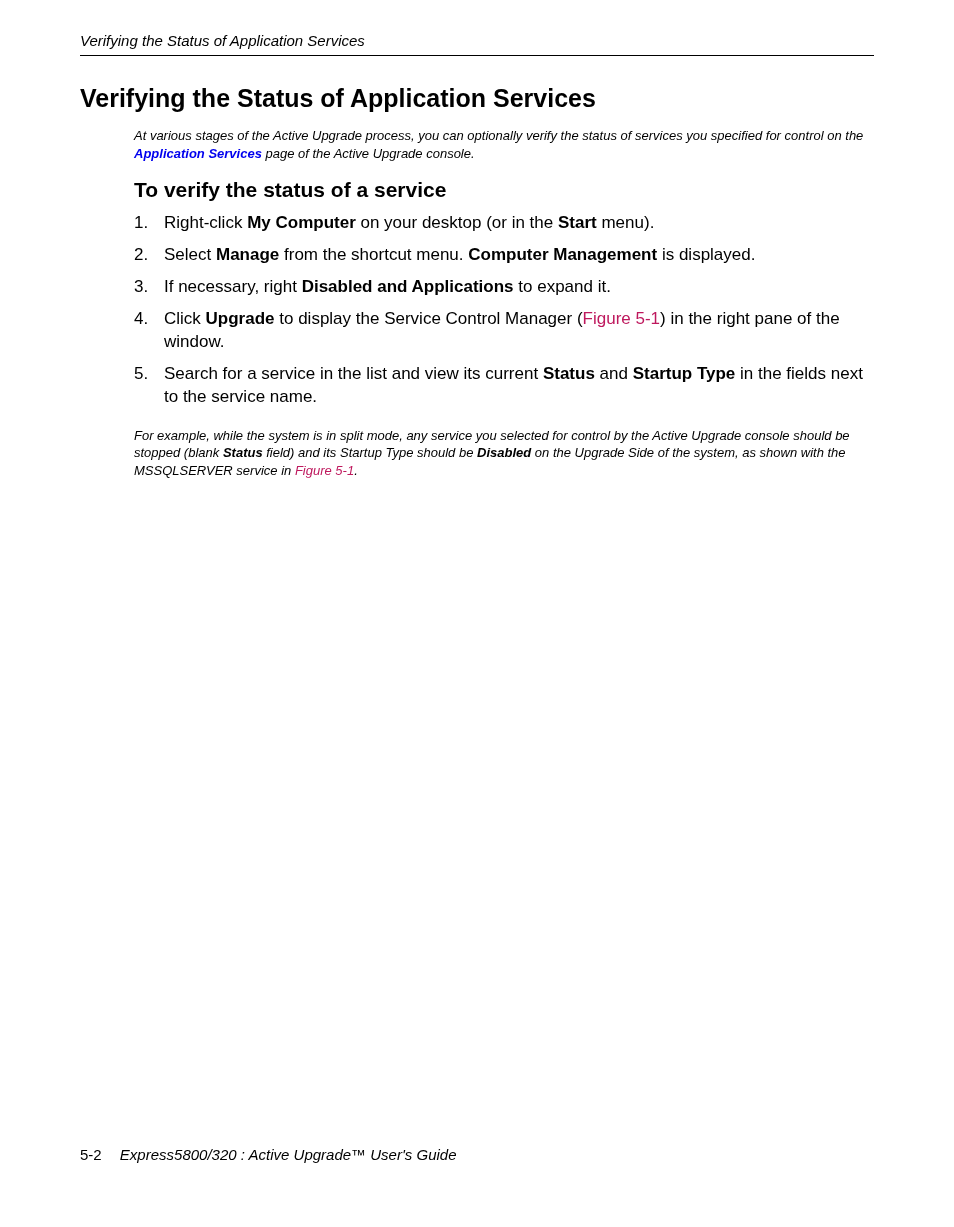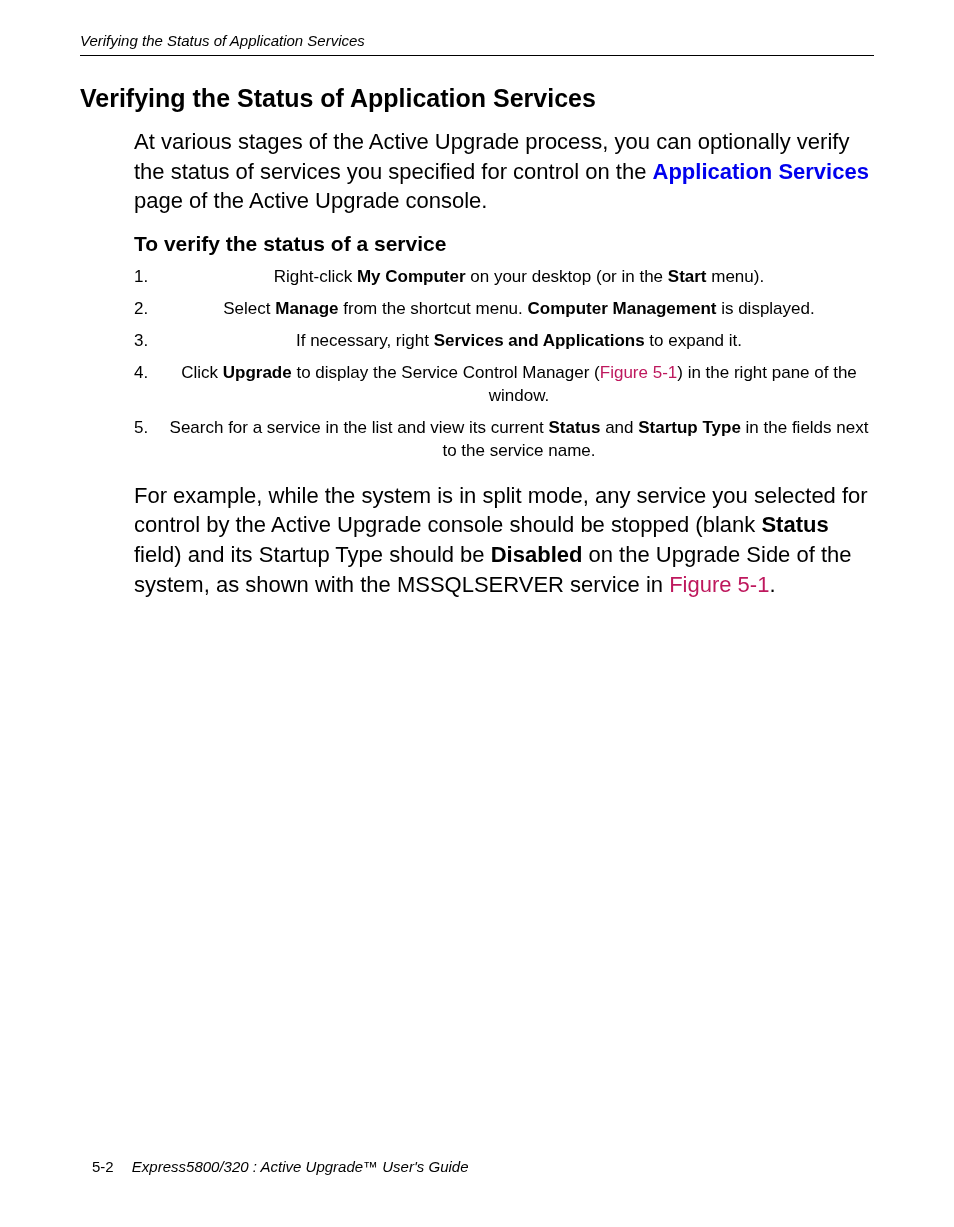--- a/index.html
+++ b/index.html
@@ -32,23 +32,24 @@
     }
     .section-title {
       font-size: 25px;
       font-weight: bold;
       margin-bottom: 14px;
     }
     .body-indent {
       margin-left: 54px;
     }
     .paragraph {
-      font-size: 22px;
+      font-size: 13px;
       line-height: 1.35;
       margin-bottom: 16px;
+      font-style: italic;
     }
     .subheading {
       font-size: 21px;
       font-weight: bold;
       margin-bottom: 10px;
     }
     .list {
       list-style: none;
       padding-left: 0;
     }
@@ -57,38 +58,36 @@
       line-height: 1.35;
       margin-bottom: 9px;
       display: flex;
     }
     .list-number {
       min-width: 30px;
       flex-shrink: 0;
     }
     .list-content {
       flex: 1;
-      text-align: center;
     }
     .bold {
       font-weight: bold;
     }
     .link {
       color: #0000ee;
       font-weight: bold;
     }
     .link-plain {
       color: #be185d;
     }
     .footer {
       position: absolute;
-      bottom: 52px;
+      bottom: 64px;
       left: 80px;
       font-size: 15px;
-      margin-left: 12px;
     }
     .footer-page {
       display: inline;
     }
     .footer-title {
       font-style: italic;
       margin-left: 14px;
     }
   </style>
 </head>
@@ -121,21 +120,21 @@
       <li class="list-item">
         <span class="list-number">2.</span>
         <span class="list-content">
           <span>Select </span><span class="bold">Manage</span><span> from the shortcut menu. </span><span class="bold">Computer Management</span><span> is displayed.</span>
         </span>
       </li>
 
       <li class="list-item">
         <span class="list-number">3.</span>
         <span class="list-content">
-          <span>If necessary, right </span><span class="bold">Services and Applications</span><span> to expand it.</span>
+          <span>If necessary, right </span><span class="bold">Disabled and Applications</span><span> to expand it.</span>
         </span>
       </li>
 
       <li class="list-item">
         <span class="list-number">4.</span>
         <span class="list-content">
           <span>Click </span><span class="bold">Upgrade</span><span> to display the Service Control Manager (</span><span class="link-plain">Figure 5-1</span><span>) in the right pane of the window.</span>
         </span>
       </li>
 

